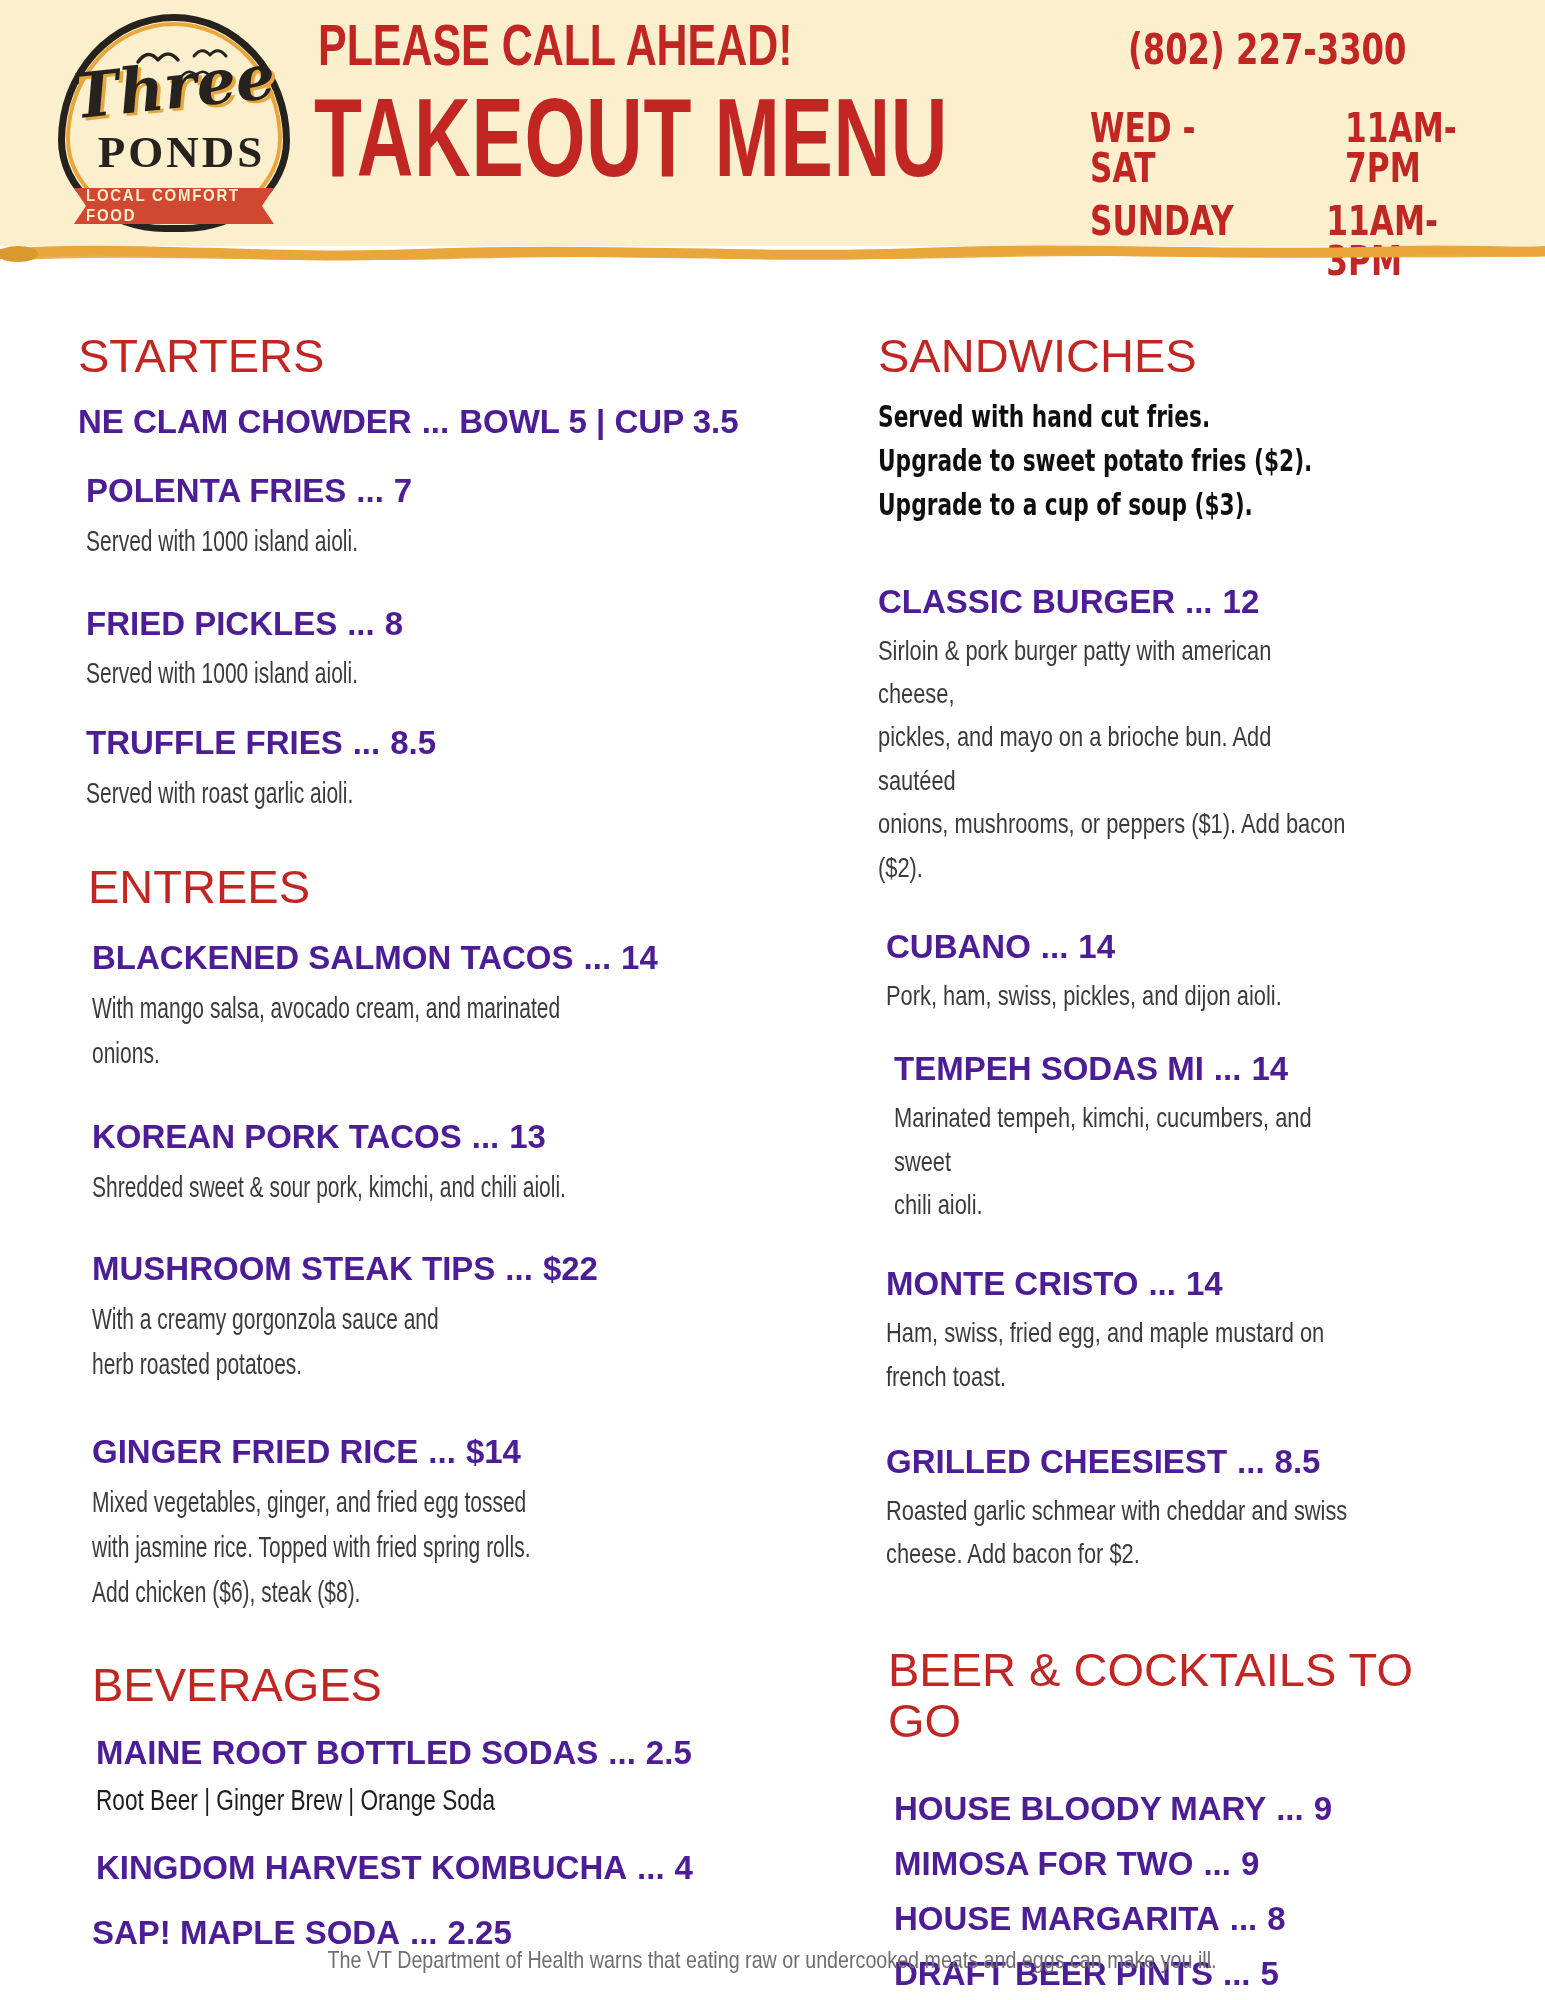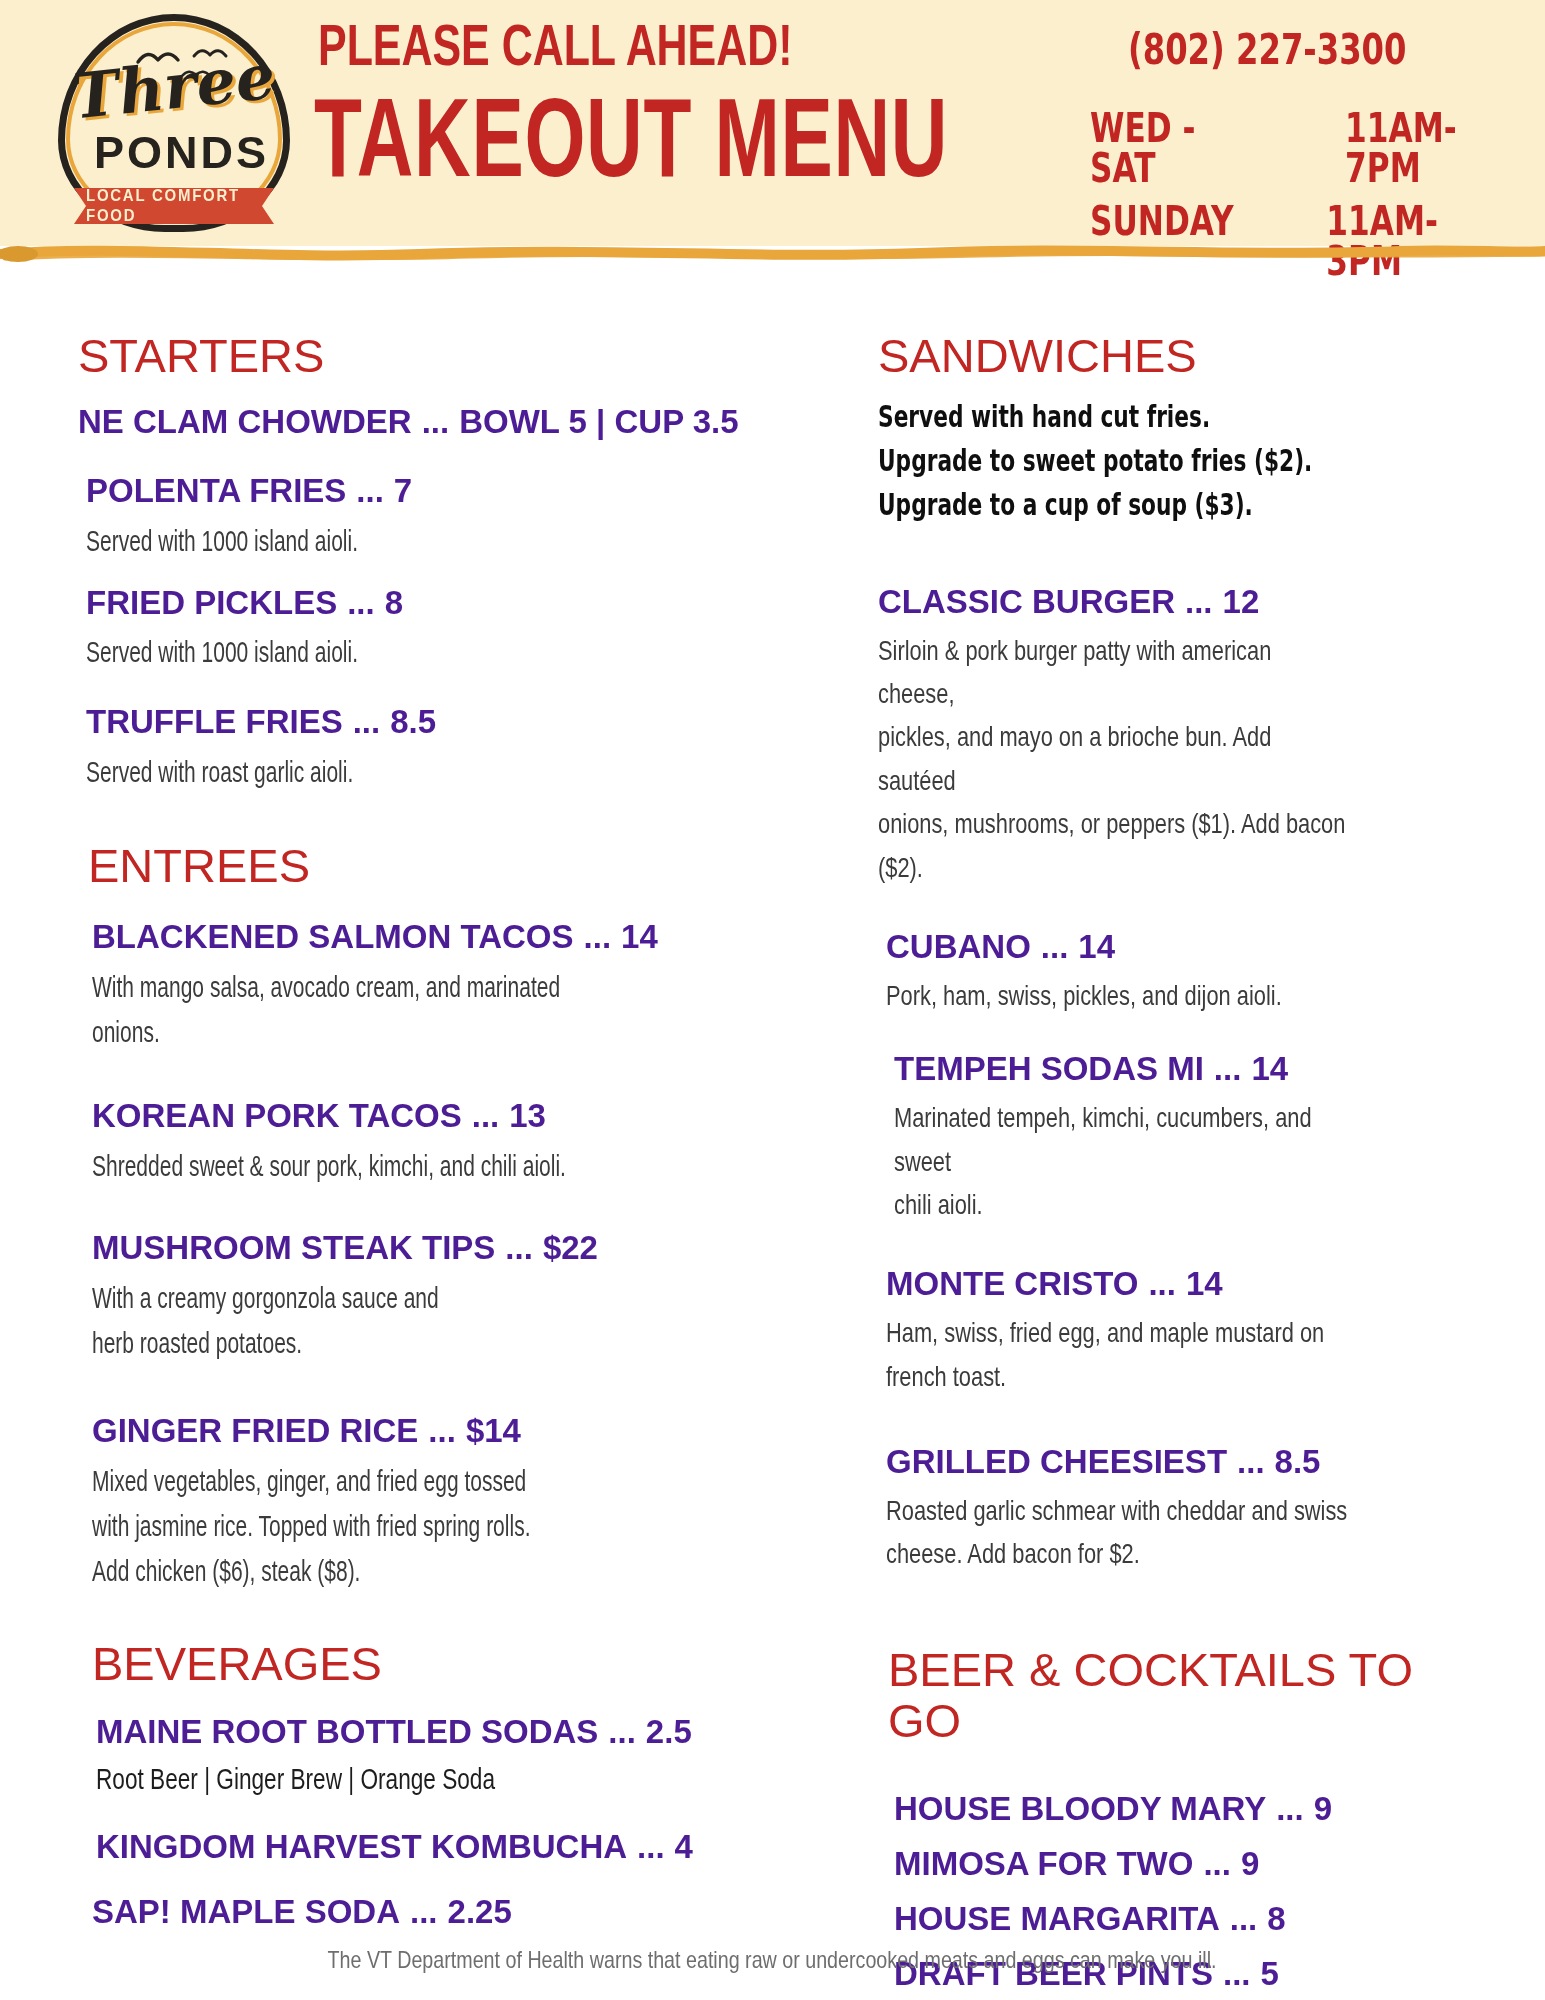--- a/index.html
+++ b/index.html
@@ -14,21 +14,21 @@
   .logo{position:absolute;left:58px;top:14px;width:232px;height:218px;}
   .egg-outer{position:absolute;left:0;top:0;right:0;bottom:0;border:7px solid #26231F;background:#FBEFCD;
     border-radius:50% 50% 46% 46% / 58% 58% 42% 42%;}
   .egg-gold{position:absolute;left:8px;top:8px;right:8px;bottom:8px;border:4px solid #E9A63B;
     border-radius:50% 50% 46% 46% / 58% 58% 42% 42%;}
   .birds{position:absolute;left:58px;top:26px;width:130px;height:46px;}
   .logo-script{position:absolute;left:0;right:0;top:42px;text-align:center;
     font-family:"DejaVu Serif",serif;font-style:italic;font-weight:bold;font-size:62px;line-height:1;
     color:#26231F;transform:rotate(-6deg);text-shadow:3px 3px 0 #E9A63B;}
   .logo-name{position:absolute;left:15px;right:0;top:116px;text-align:center;
-    font-family:Liberation Sans, sans-serif;font-weight:bold;font-size:45px;line-height:1;
+    font-family:Liberation Serif, serif;font-weight:bold;font-size:45px;line-height:1;
     letter-spacing:3px;color:#26231F;}
   .ribbon{position:absolute;left:16px;right:16px;bottom:8px;height:36px;background:#D0482F;
     clip-path:polygon(0 0,100% 0,94% 50%,100% 100%,0 100%,6% 50%);
     display:flex;align-items:center;justify-content:center;}
   .ribbon-label{color:#FBEFCD;font-weight:bold;font-size:17px;letter-spacing:2px;
     font-family:"Liberation Sans",sans-serif;display:inline-block;transform:scaleX(.88);}
   
   .red{color:#C12622;}
   .call-ahead{position:absolute;left:318px;top:16px;font-size:58px;font-weight:bold;line-height:1;}
   .takeout{position:absolute;left:314px;top:82px;font-size:112px;font-weight:bold;line-height:1;letter-spacing:1px;}
@@ -115,21 +115,21 @@
 
   <div class="item flush" style="margin-top:20px">
     <div class="line"><span>NE CLAM CHOWDER</span><span class="sep">...</span><span>BOWL 5 | CUP 3.5</span></div>
   </div>
 
   <div class="item" style="margin-top:28px">
     <div class="line"><span>POLENTA FRIES</span><span class="sep">...</span><span>7</span></div>
     <div class="desc"><span class="desc-in">Served with 1000 island aioli.</span></div>
   </div>
 
-  <div class="item" style="margin-top:20px">
+  <div class="item" style="margin-top:41px">
     <div class="line"><span>FRIED PICKLES</span><span class="sep">...</span><span>8</span></div>
     <div class="desc"><span class="desc-in">Served with 1000 island aioli.</span></div>
   </div>
 
   <div class="item" style="margin-top:28px">
     <div class="line"><span>TRUFFLE FRIES</span><span class="sep">...</span><span>8.5</span></div>
     <div class="desc"><span class="desc-in">Served with roast garlic aioli.</span></div>
   </div>
 
 

